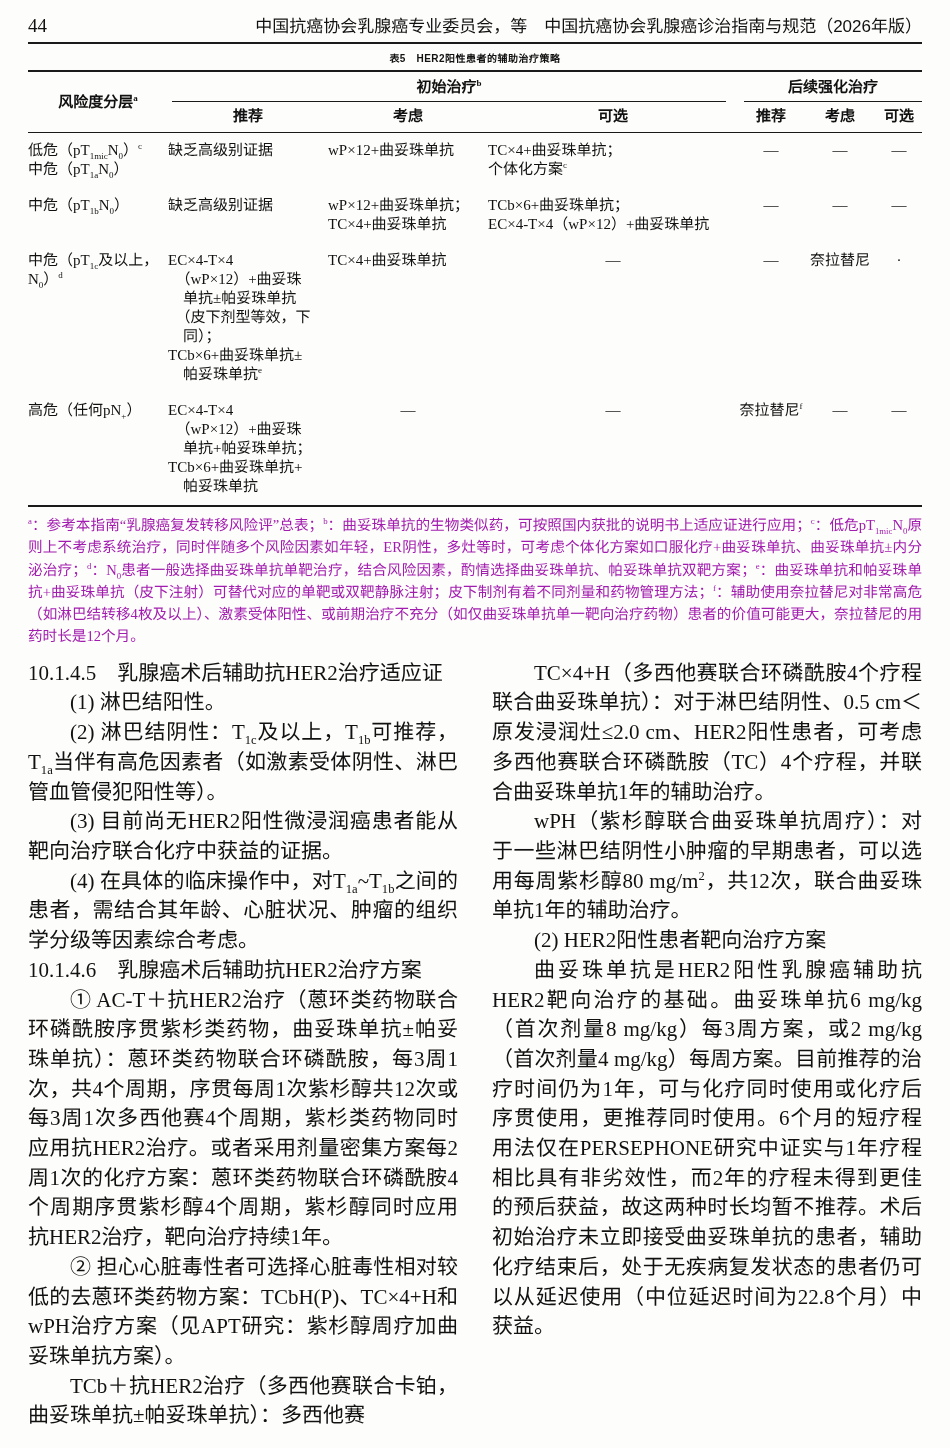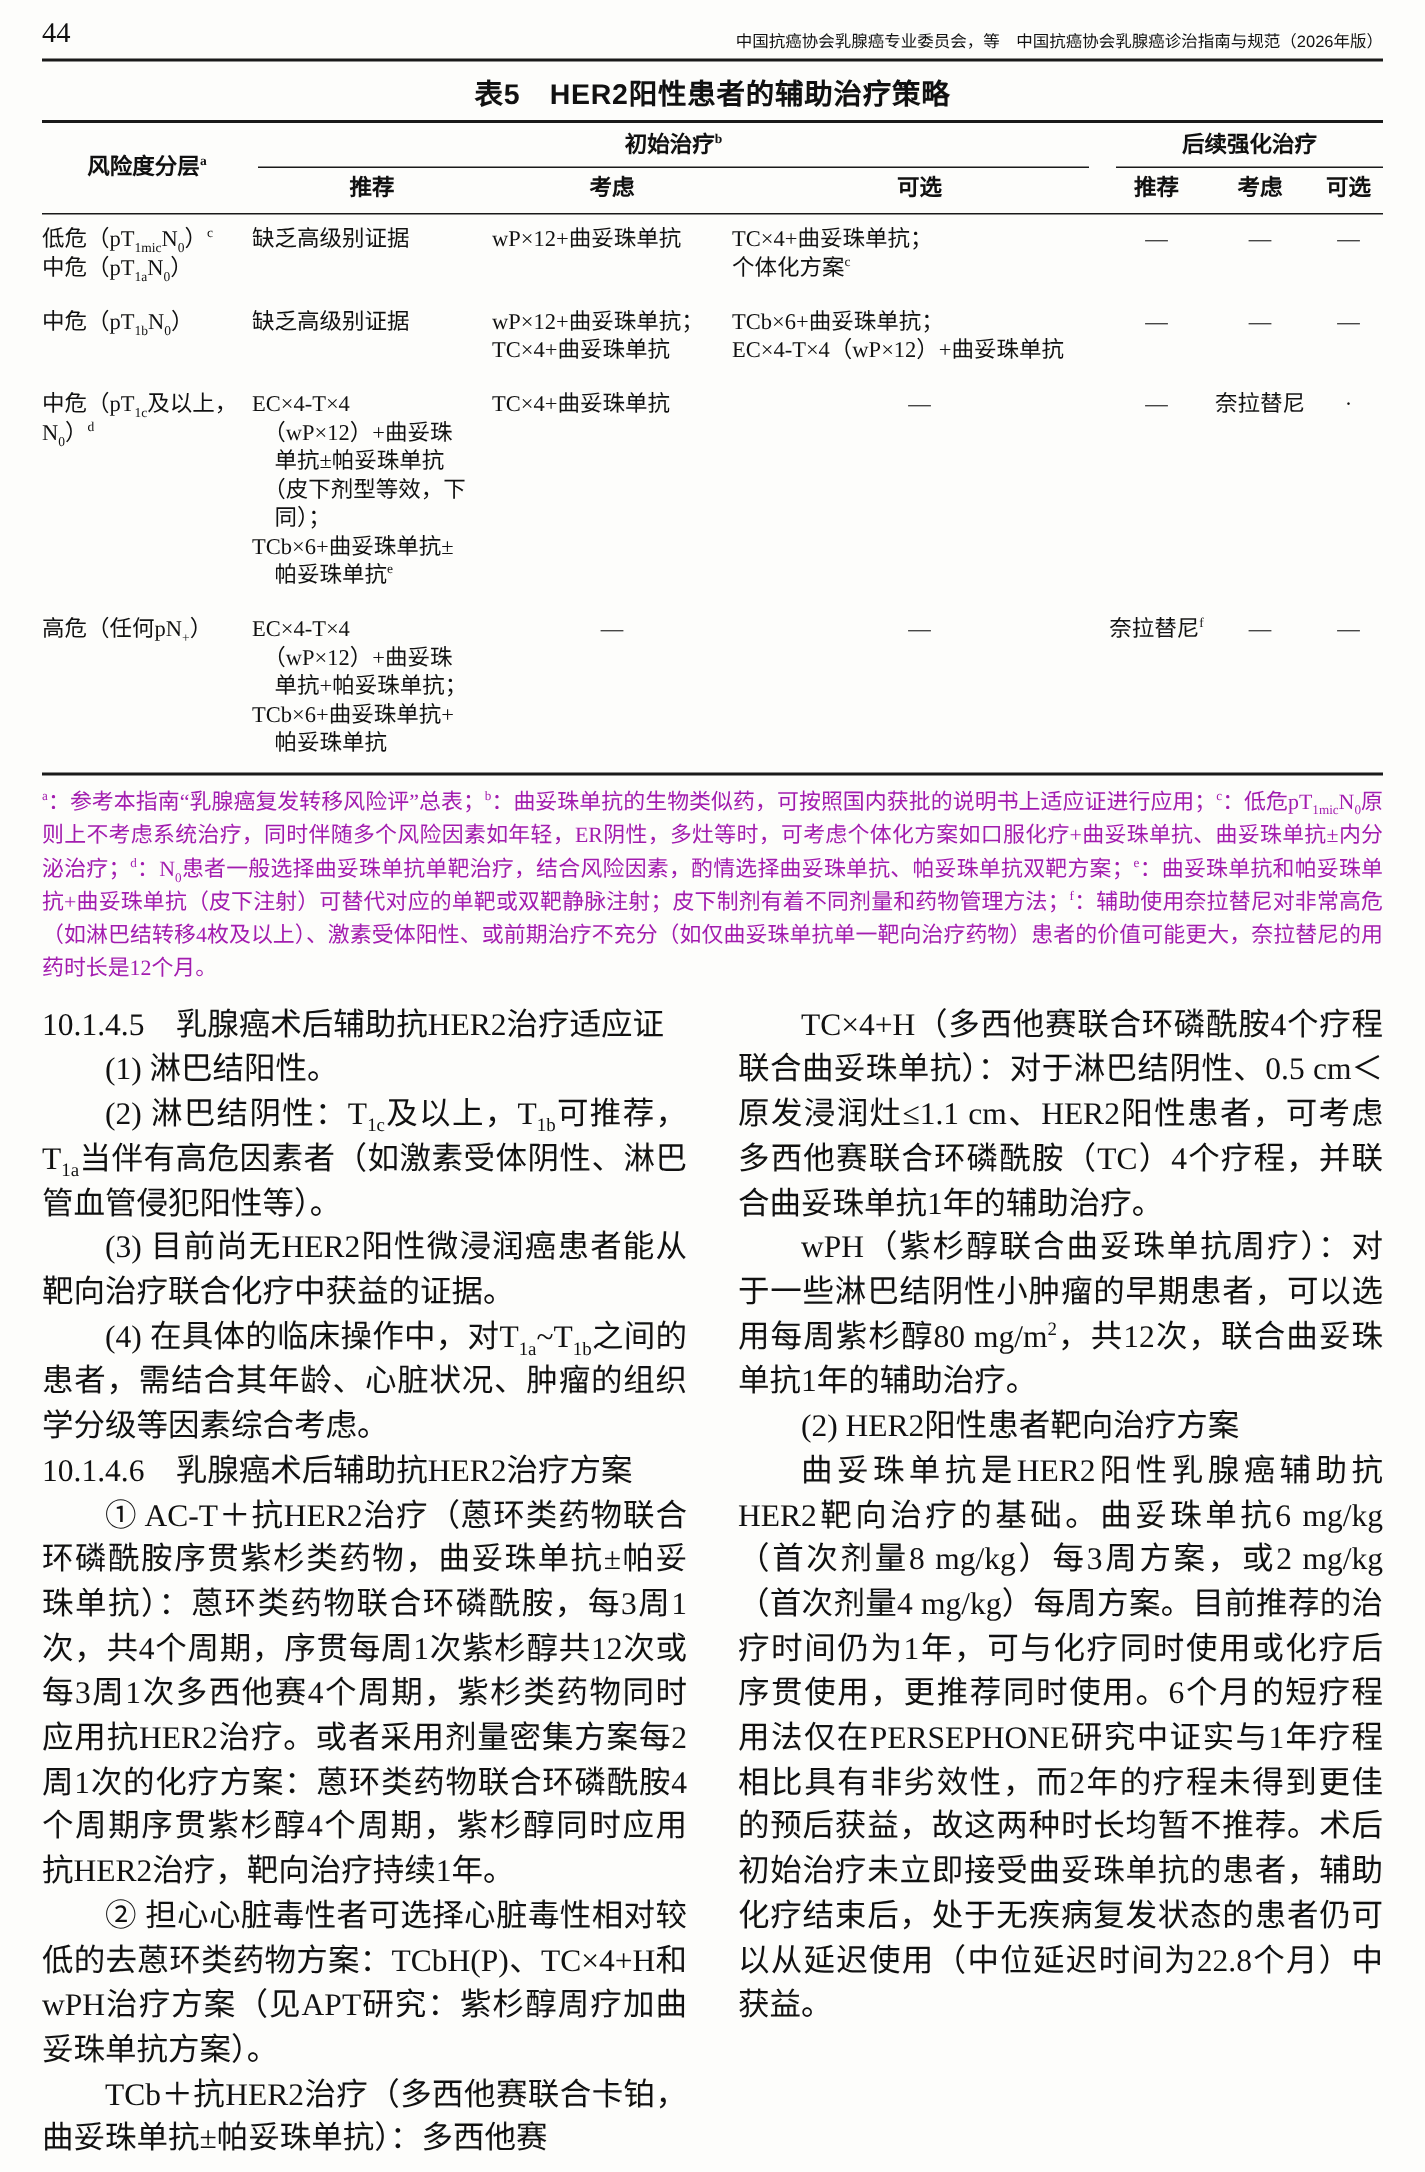--- a/index.html
+++ b/index.html
@@ -8,25 +8,25 @@
     font-family:"Liberation Serif","DejaVu Serif",serif;position:relative;
   }
   .page{padding:6px 28px 0 28px;}
   
   .running-head{
     display:flex;justify-content:space-between;align-items:flex-end;
     font-family:"Liberation Sans","DejaVu Sans",sans-serif;
     padding:6px 0 5px 0;
   }
   .running-head .pg{font-size:19px;font-family:"Liberation Serif","DejaVu Serif",serif;}
-  .running-head .rh{font-size:11px;}
+  .running-head .rh{font-size:17px;}
   .head-rule{height:0;border-top:2.6px solid #1a1a1a;margin-bottom:6px;}
   
   .tbl-title{
-    text-align:center;font-weight:bold;font-size:19px;
+    text-align:center;font-weight:bold;font-size:10px;
     font-family:"Liberation Sans","DejaVu Sans",sans-serif;
     margin:4px 0 5px 0;letter-spacing:.5px;
   }
   
   table.tbl{
     width:894px;border-collapse:collapse;table-layout:fixed;
     font-size:15px;line-height:19px;
     border-top:2.2px solid #1a1a1a;border-bottom:2.2px solid #1a1a1a;
   }
   .tbl th{font-weight:bold;}
@@ -141,21 +141,21 @@
       <p class="indent">(1) 淋巴结阳性。</p>
       <p class="indent">(2) 淋巴结阴性：T<sub>1c</sub>及以上，T<sub>1b</sub>可推荐，T<sub>1a</sub>当伴有高危因素者（如激素受体阴性、淋巴管血管侵犯阳性等）。</p>
       <p class="indent">(3) 目前尚无HER2阳性微浸润癌患者能从靶向治疗联合化疗中获益的证据。</p>
       <p class="indent">(4) 在具体的临床操作中，对T<sub>1a</sub>~T<sub>1b</sub>之间的患者，需结合其年龄、心脏状况、肿瘤的组织学分级等因素综合考虑。</p>
       <p class="heading">10.1.4.6　乳腺癌术后辅助抗HER2治疗方案</p>
       <p class="indent">① AC-T＋抗HER2治疗（蒽环类药物联合环磷酰胺序贯紫杉类药物，曲妥珠单抗±帕妥珠单抗）：蒽环类药物联合环磷酰胺，每3周1次，共4个周期，序贯每周1次紫杉醇共12次或每3周1次多西他赛4个周期，紫杉类药物同时应用抗HER2治疗。或者采用剂量密集方案每2周1次的化疗方案：蒽环类药物联合环磷酰胺4个周期序贯紫杉醇4个周期，紫杉醇同时应用抗HER2治疗，靶向治疗持续1年。</p>
       <p class="indent">② 担心心脏毒性者可选择心脏毒性相对较低的去蒽环类药物方案：TCbH(P)、TC×4+H和wPH治疗方案（见APT研究：紫杉醇周疗加曲妥珠单抗方案）。</p>
       <p class="indent">TCb＋抗HER2治疗（多西他赛联合卡铂，曲妥珠单抗±帕妥珠单抗）：多西他赛</p>
     </div>
     <div class="col">
-      <p class="indent">TC×4+H（多西他赛联合环磷酰胺4个疗程联合曲妥珠单抗）：对于淋巴结阴性、0.5 cm＜原发浸润灶≤1.1 cm、HER2阳性患者，可考虑多西他赛联合环磷酰胺（TC）4个疗程，并联合曲妥珠单抗1年的辅助治疗。</p>
+      <p class="indent">TC×4+H（多西他赛联合环磷酰胺4个疗程联合曲妥珠单抗）：对于淋巴结阴性、0.5 cm＜原发浸润灶≤2.0 cm、HER2阳性患者，可考虑多西他赛联合环磷酰胺（TC）4个疗程，并联合曲妥珠单抗1年的辅助治疗。</p>
       <p class="indent">wPH（紫杉醇联合曲妥珠单抗周疗）：对于一些淋巴结阴性小肿瘤的早期患者，可以选用每周紫杉醇80 mg/m<sup>2</sup>，共12次，联合曲妥珠单抗1年的辅助治疗。</p>
       <p class="indent">(2) HER2阳性患者靶向治疗方案</p>
       <p class="indent">曲妥珠单抗是HER2阳性乳腺癌辅助抗HER2靶向治疗的基础。曲妥珠单抗6 mg/kg（首次剂量8 mg/kg）每3周方案，或2 mg/kg（首次剂量4 mg/kg）每周方案。目前推荐的治疗时间仍为1年，可与化疗同时使用或化疗后序贯使用，更推荐同时使用。6个月的短疗程用法仅在PERSEPHONE研究中证实与1年疗程相比具有非劣效性，而2年的疗程未得到更佳的预后获益，故这两种时长均暂不推荐。术后初始治疗未立即接受曲妥珠单抗的患者，辅助化疗结束后，处于无疾病复发状态的患者仍可以从延迟使用（中位延迟时间为22.8个月）中获益。</p>
 
     </div>
   </div>
 
 </div>
 
 </body></html>

